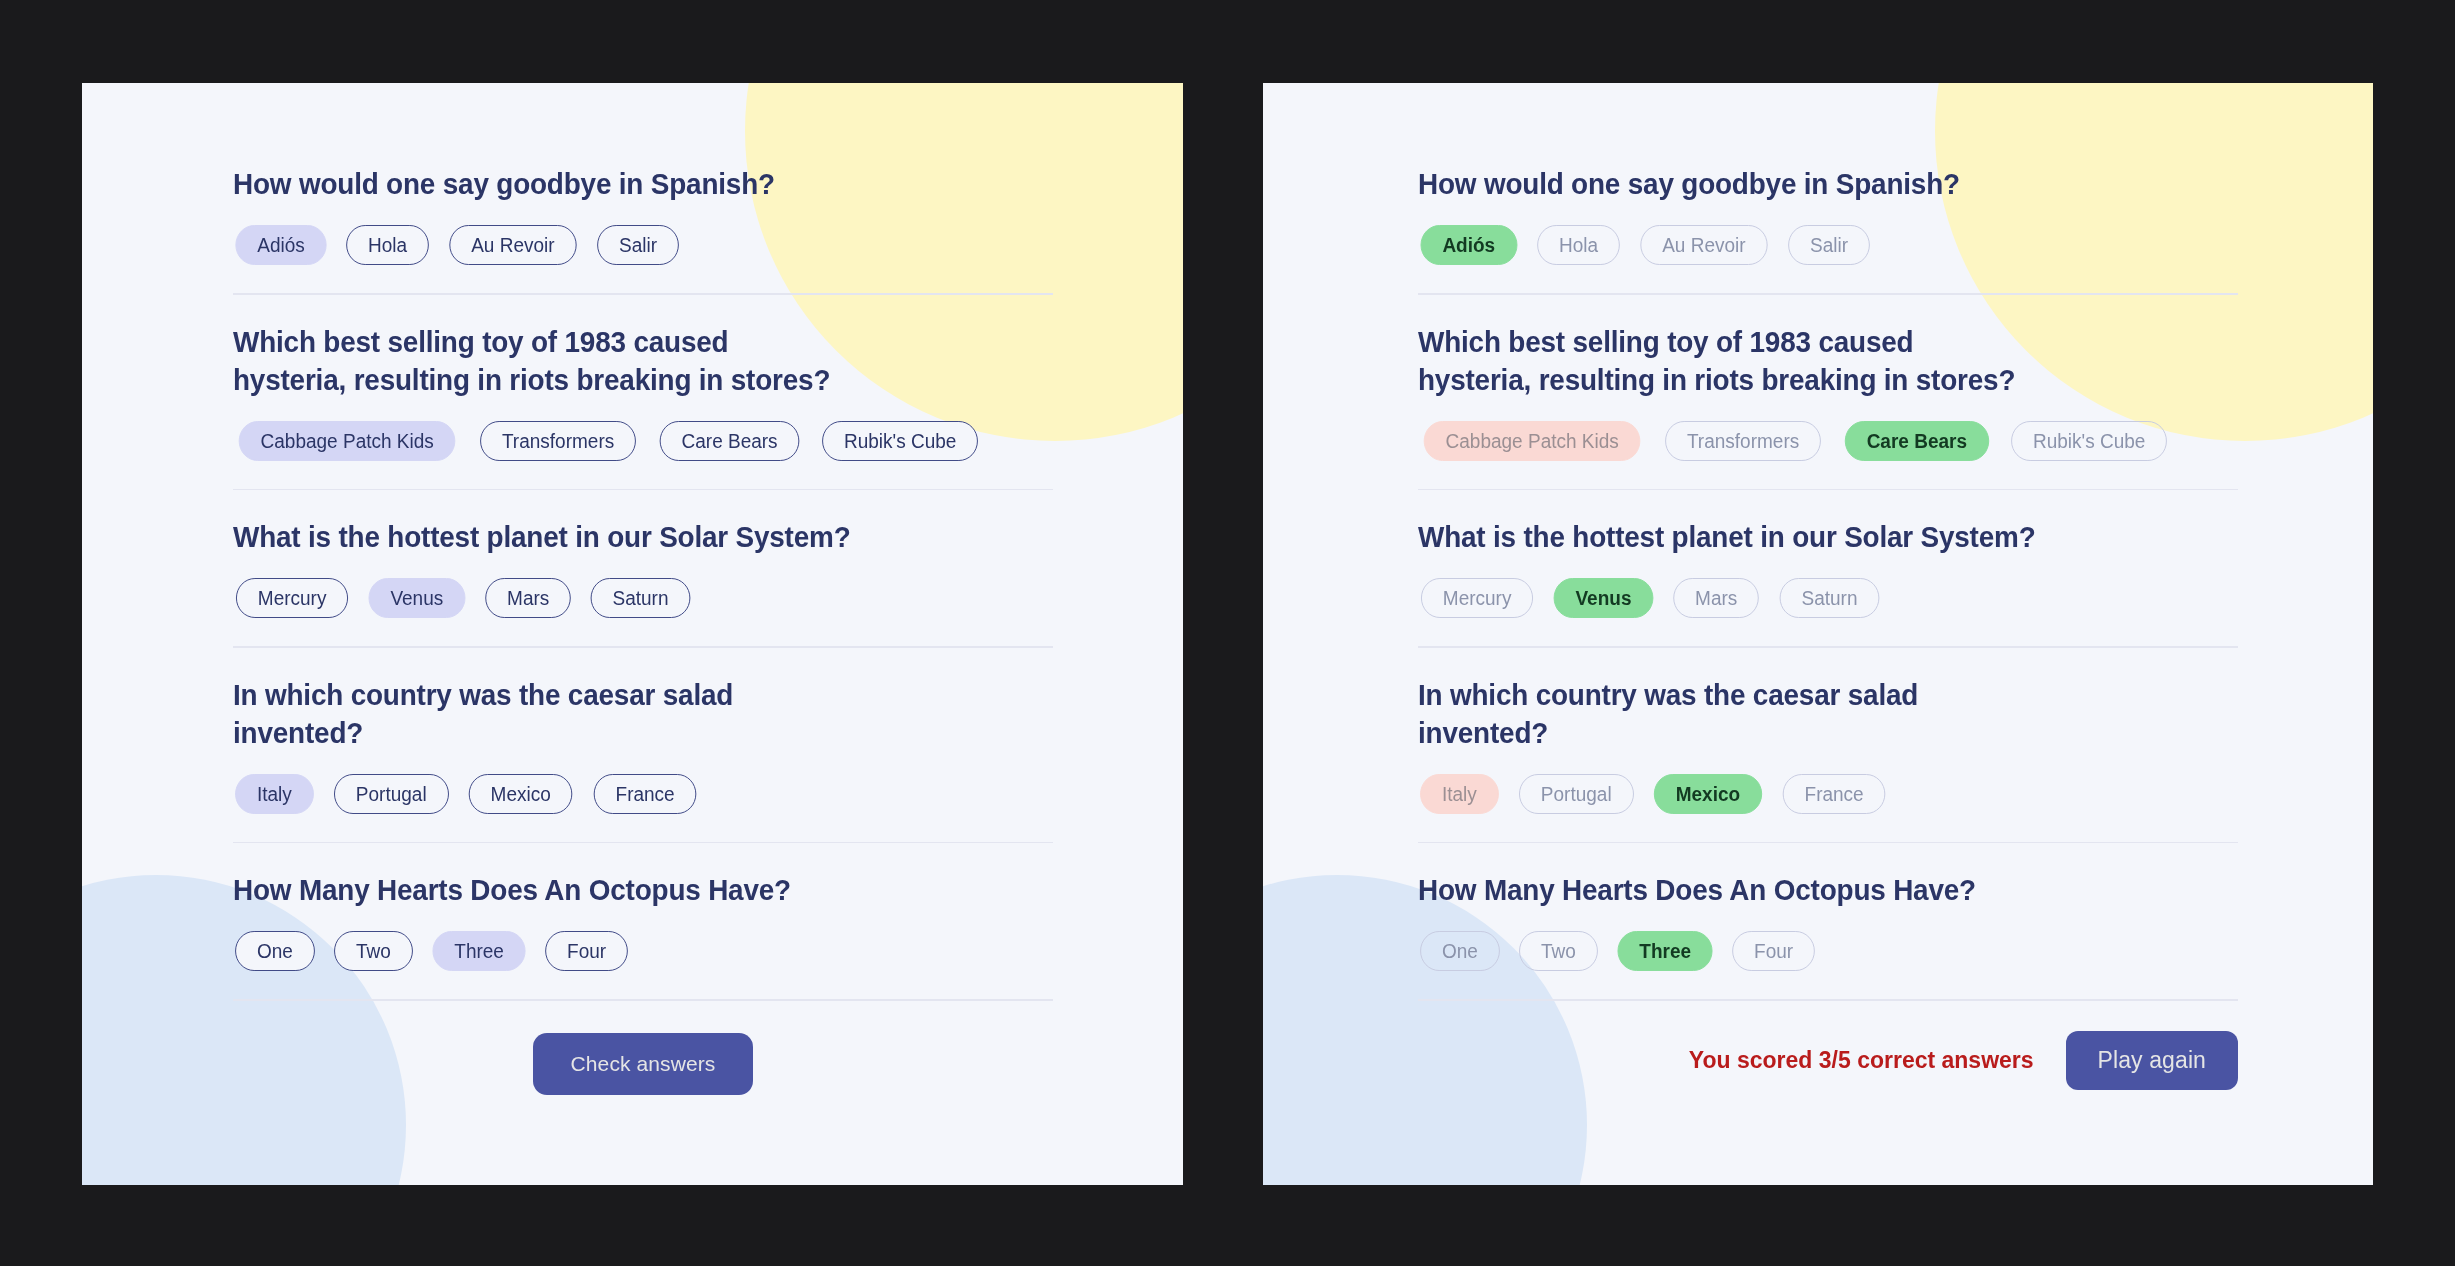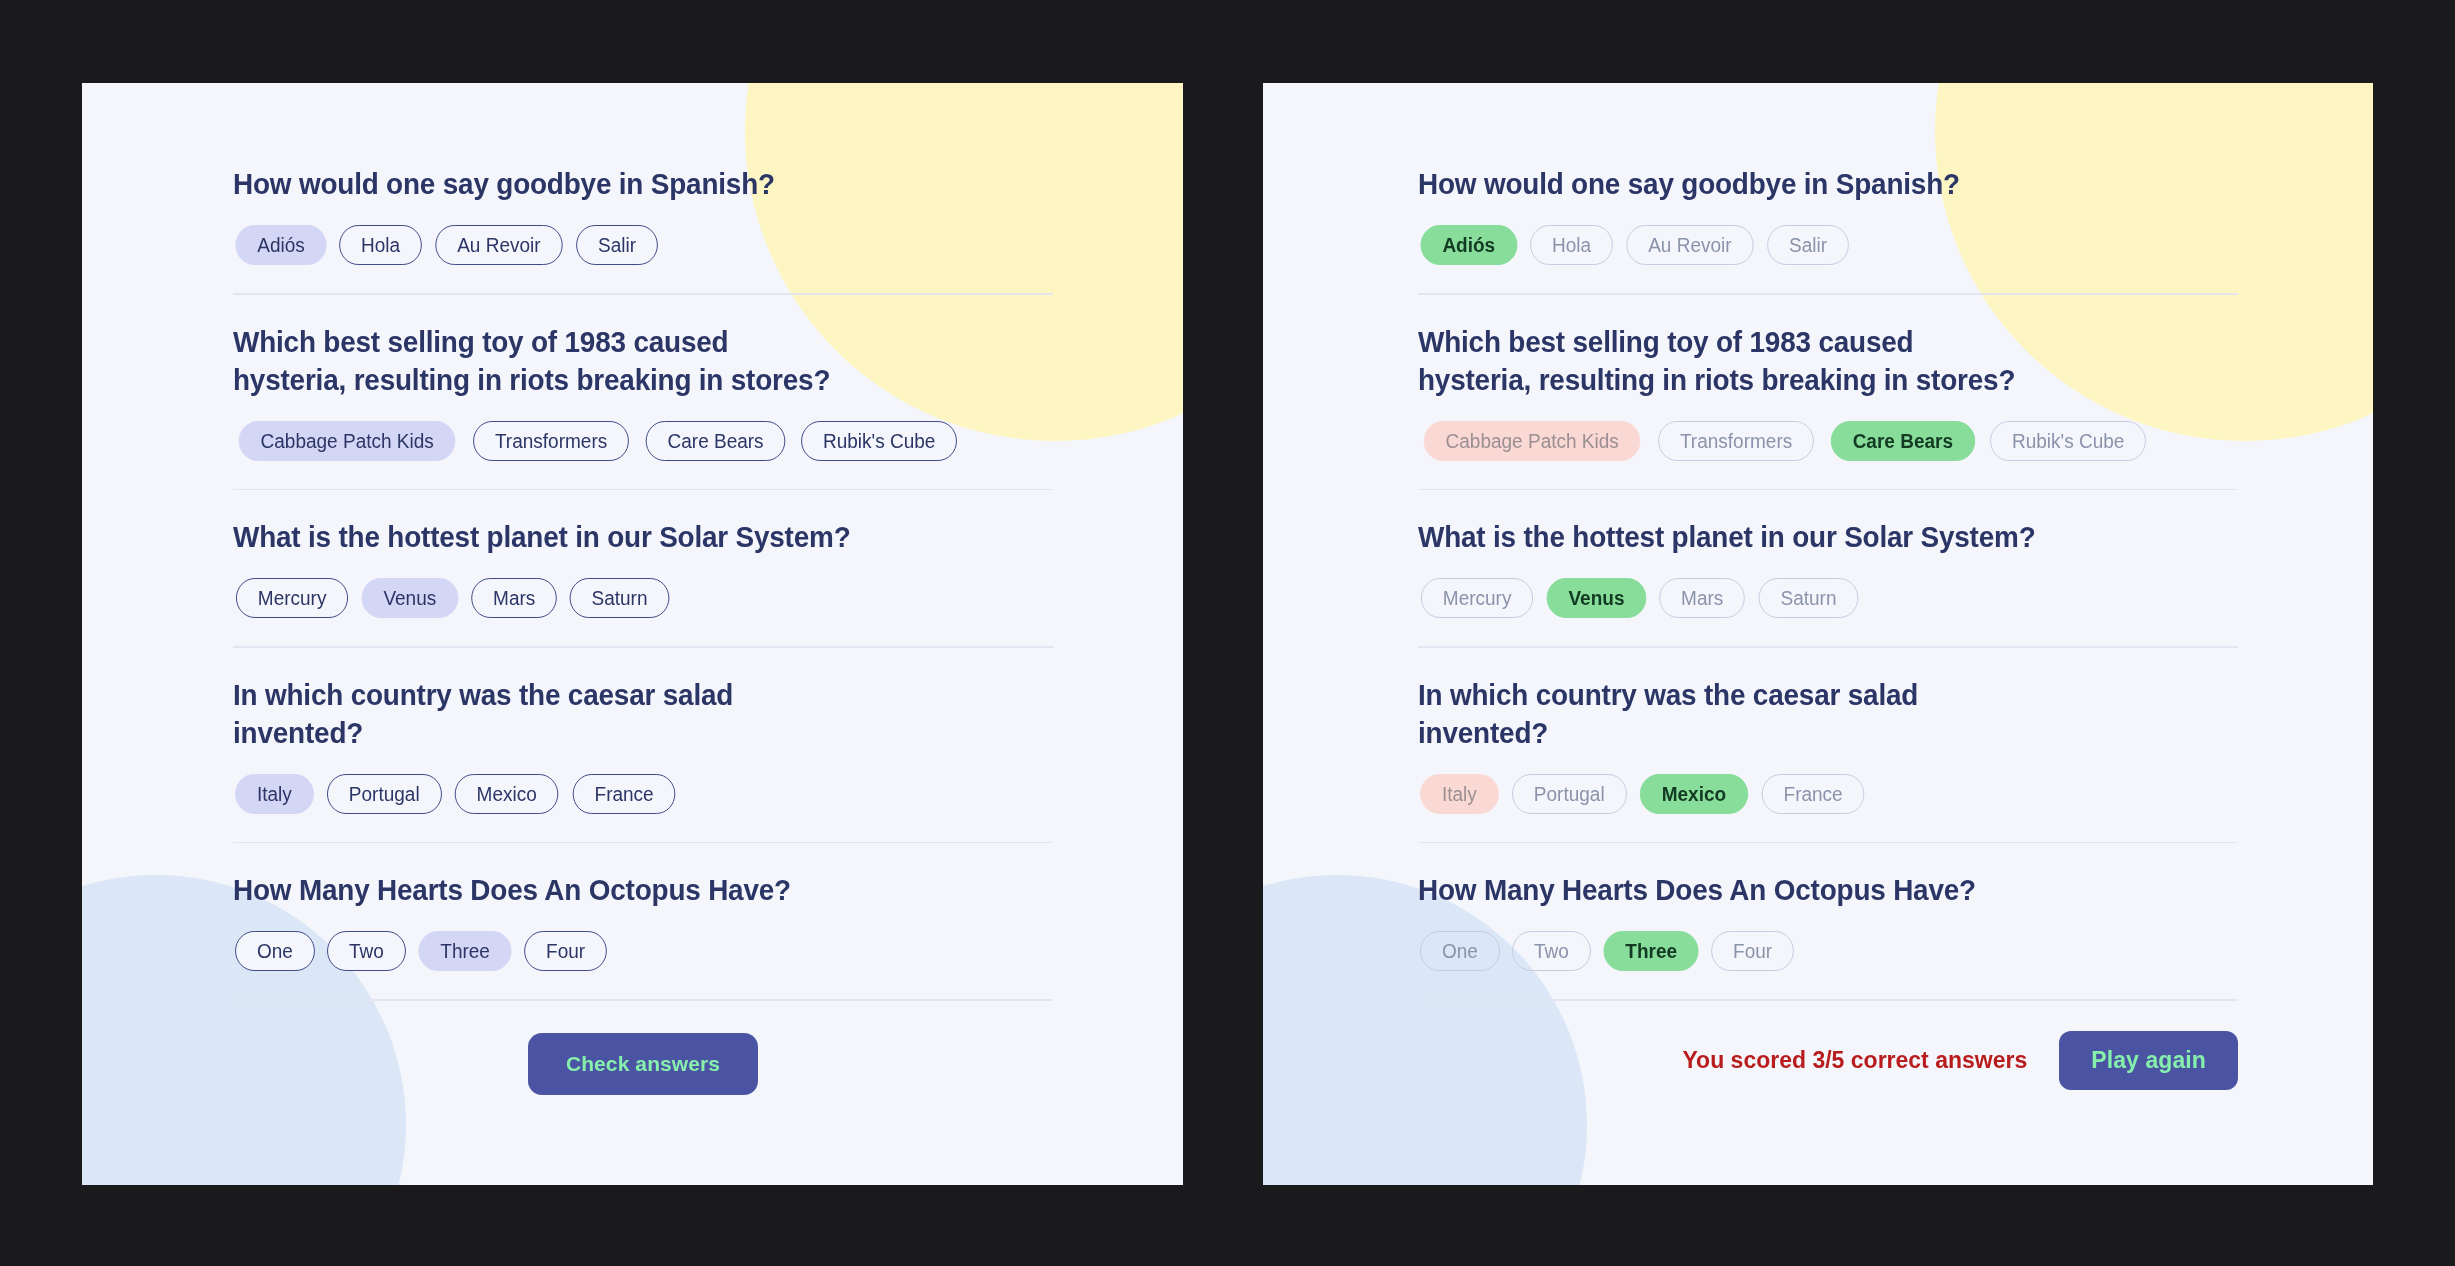--- a/index.html
+++ b/index.html
@@ -71,21 +71,21 @@
     letter-spacing: -0.2px;
     color: #2b3566;
     transform: scaleX(0.93);
     transform-origin: left center;
     white-space: pre-line;
   }
 
   .options {
     display: flex;
     align-items: flex-start;
-    gap: 8px;
+    gap: 15px;
     margin-top: 22px;
   }
 
   .pill {
     height: 40px;
     border-radius: 20px;
     display: inline-flex;
     align-items: center;
     justify-content: center;
     padding: 0 22px;
@@ -148,25 +148,25 @@
     width: 820px;
     display: flex;
     align-items: center;
     justify-content: flex-end;
     gap: 32px;
     margin-top: 30px;
   }
 
   .cta {
     background: #4a54a3;
-    color: #86efac;
+    color: #e5e5e5;
     border: none;
     border-radius: 14px;
     font-family: "Liberation Sans", sans-serif;
-    font-weight: bold;
+    font-weight: normal;
     cursor: pointer;
     letter-spacing: 0.1px;
   }
   .cta.big   { font-size: 21px; padding: 19px 38px; }
   .cta.small { font-size: 23px; padding: 16px 32px; border-radius: 12px; }
 
   .score {
     font-family: "Liberation Sans", sans-serif;
     font-weight: bold;
     font-size: 23px;

